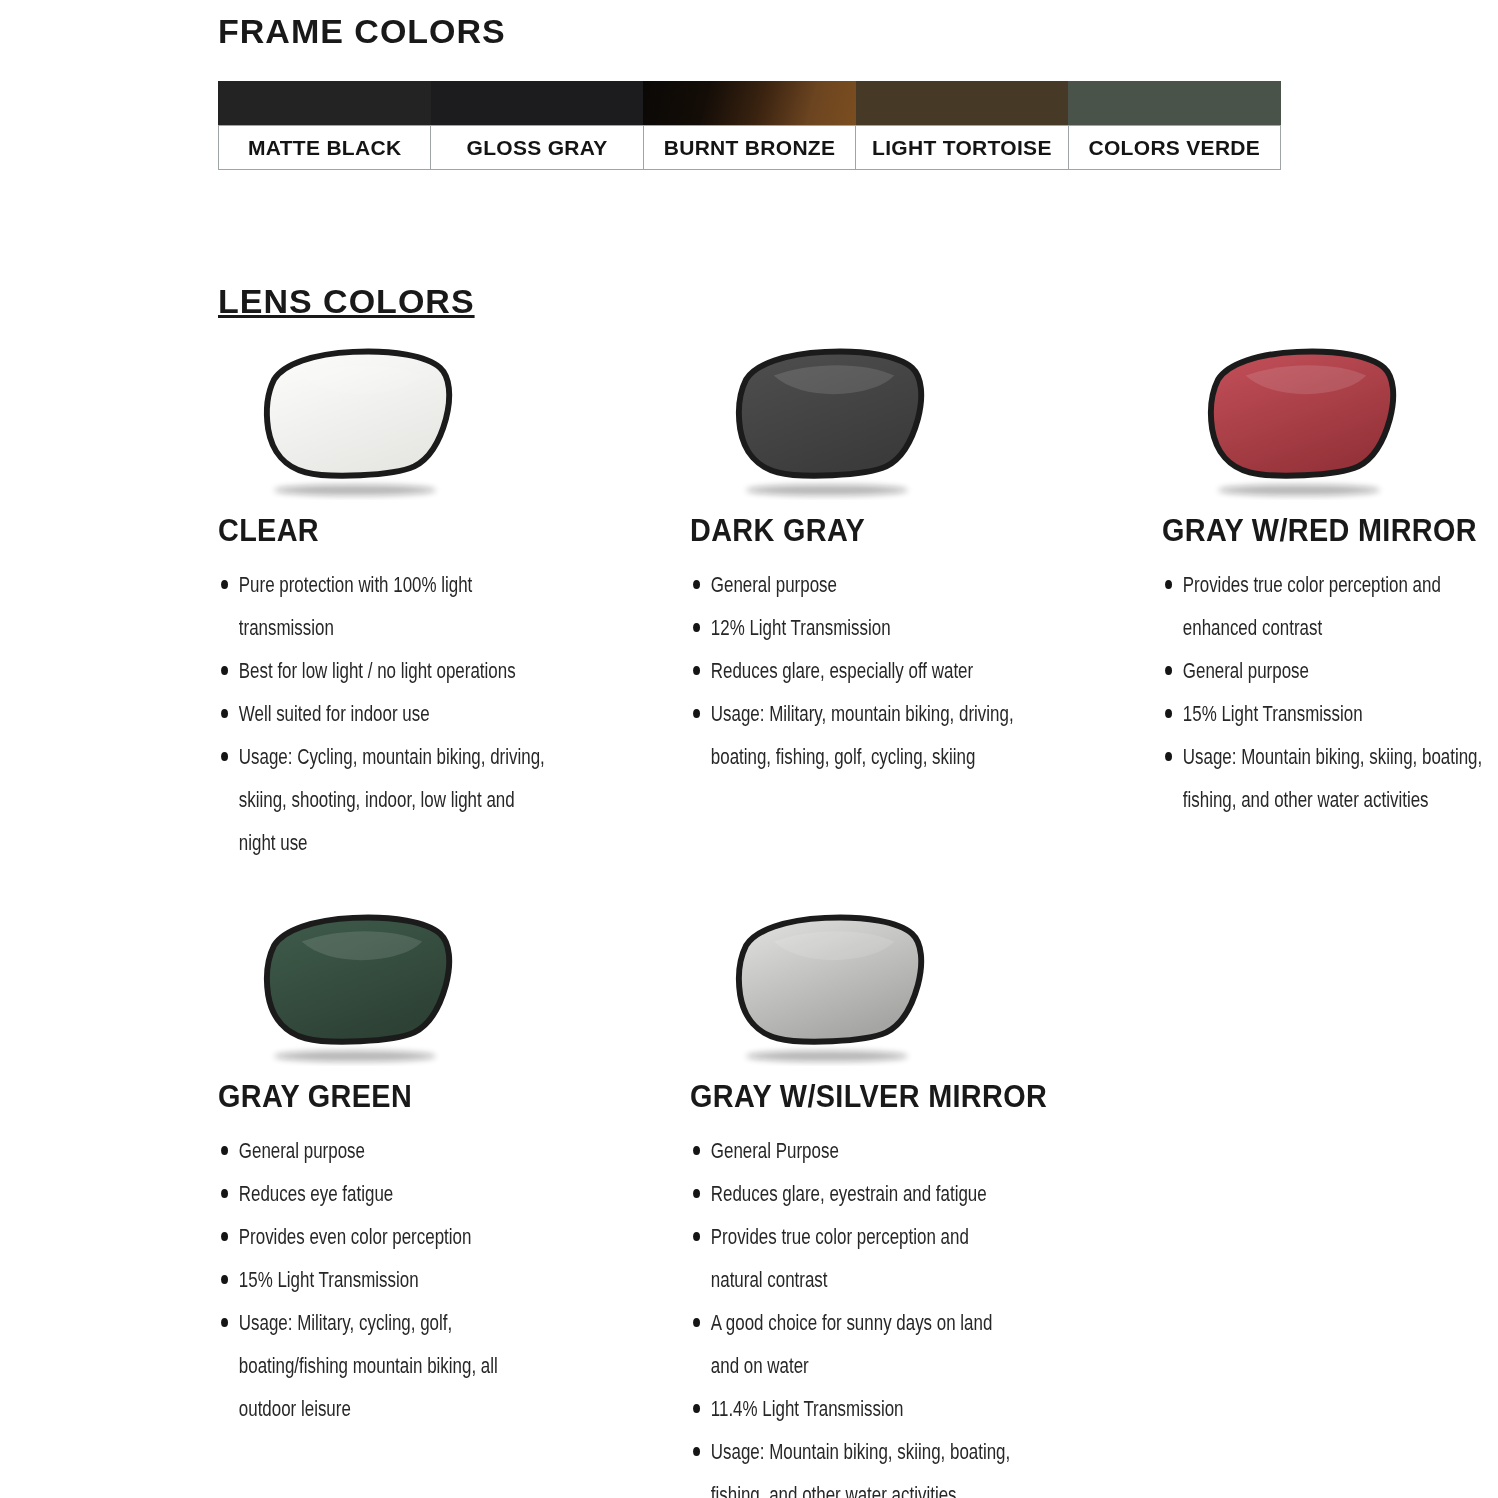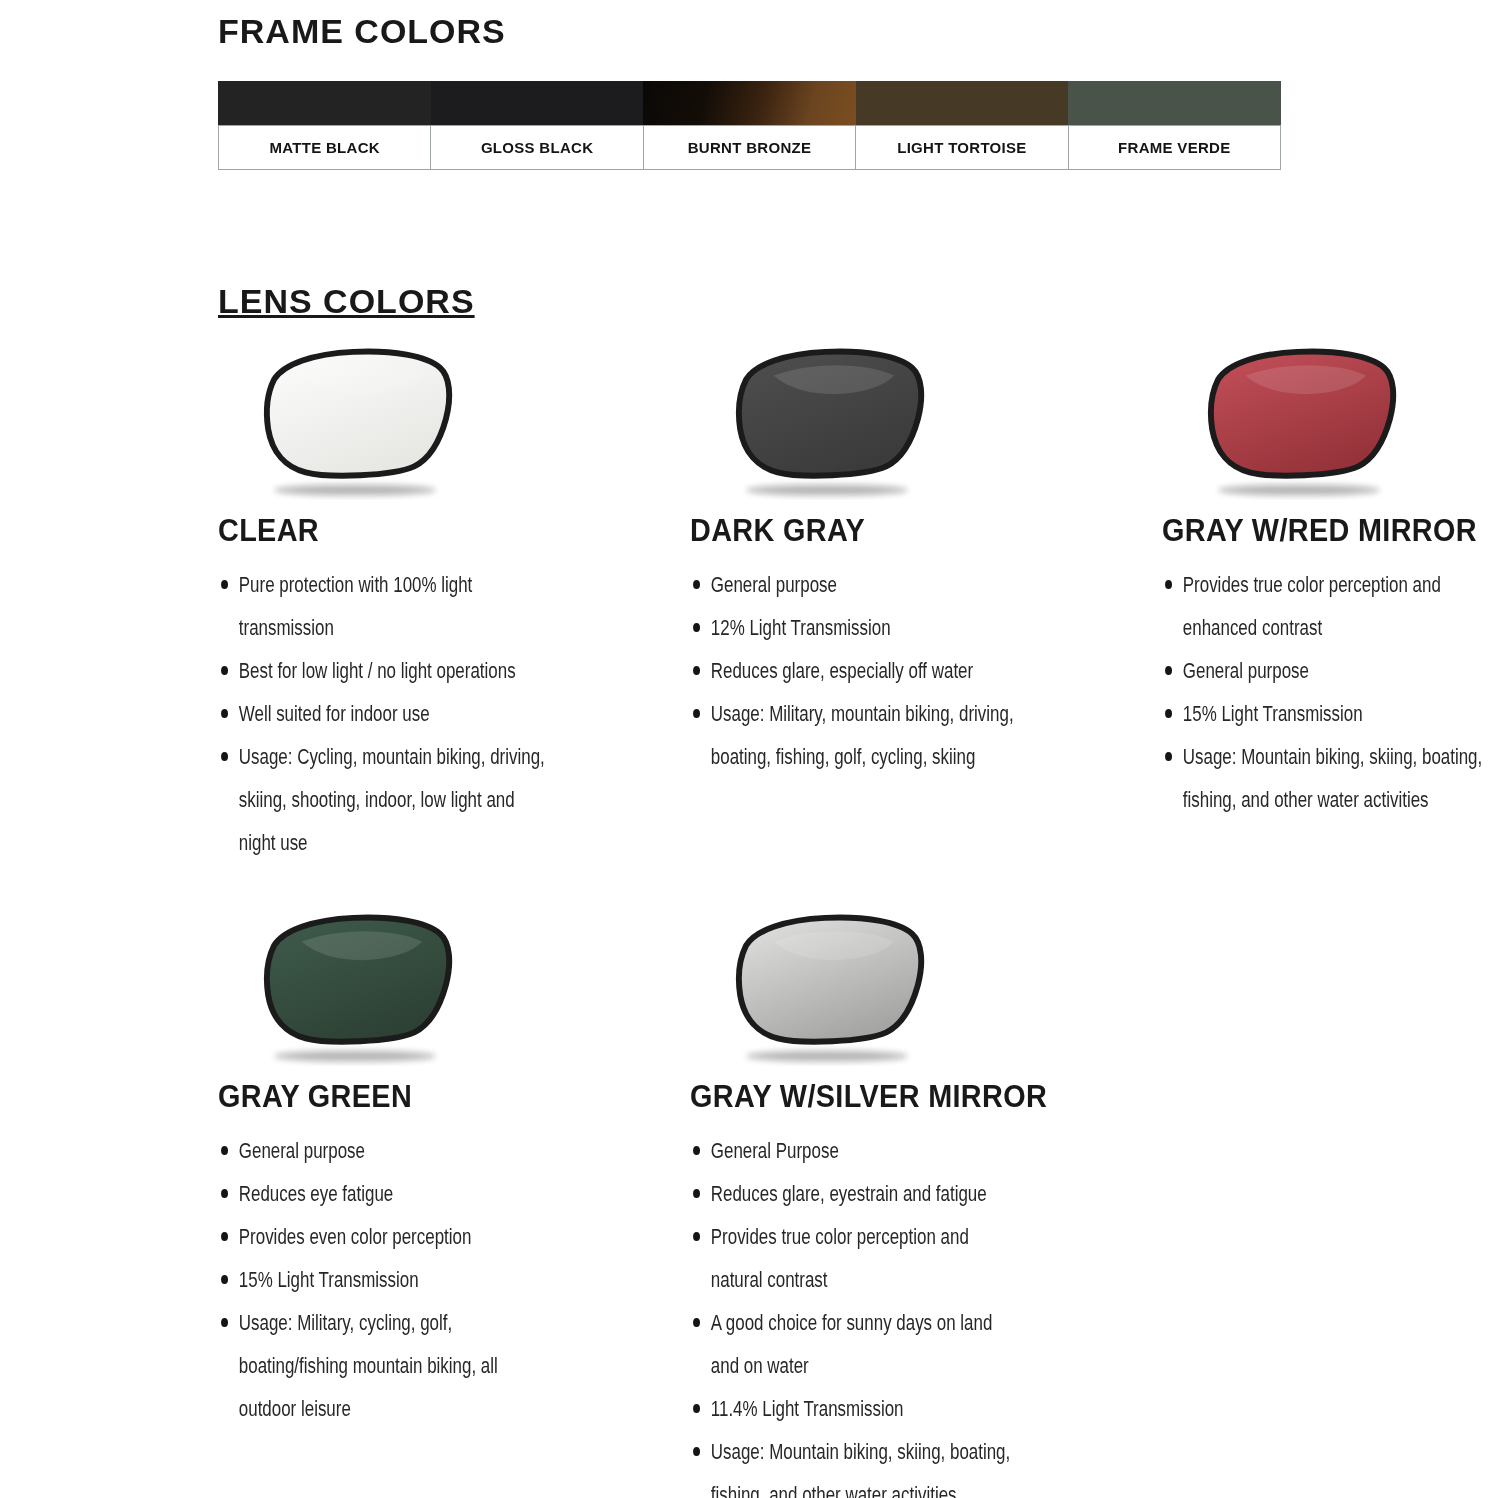--- a/index.html
+++ b/index.html
@@ -38,21 +38,21 @@
     border:1px solid #9fa4a6;
     background:#ffffff;
   }
   .label-cell {
     flex:1 1 0;
     height:43px;
     display:flex;
     align-items:center;
     justify-content:center;
     font-weight:bold;
-    font-size:15px;
+    font-size:21px;
     letter-spacing:0.3px;
     color:#141414;
     border-left:1px solid #9fa4a6;
     white-space:nowrap;
   }
   .label-cell:first-child { border-left:none; }
 
   
   .lens-grid {
     display:grid;
@@ -113,24 +113,24 @@
   <div class="swatch-bar">
     <div class="swatch-row">
         <div class="swatch" style="background: rgb(35, 35, 35);"></div>
         <div class="swatch" style="background: rgb(28, 28, 30);"></div>
         <div class="swatch" style="background: linear-gradient(105deg, rgb(10, 8, 6) 0%, rgb(20, 13, 7) 30%, rgb(58, 35, 16) 55%, rgb(107, 68, 32) 78%, rgb(123, 78, 31) 100%);"></div>
         <div class="swatch" style="background: rgb(70, 58, 39);"></div>
         <div class="swatch" style="background: rgb(74, 83, 73);"></div>
       </div>
     <div class="label-row">
         <div class="label-cell">MATTE BLACK</div>
-        <div class="label-cell">GLOSS BLACK</div>
+        <div class="label-cell">GLOSS GRAY</div>
         <div class="label-cell">BURNT BRONZE</div>
         <div class="label-cell">LIGHT TORTOISE</div>
-        <div class="label-cell">FRAME VERDE</div>
+        <div class="label-cell">COLORS VERDE</div>
       </div>
   </div>
 
   <h2 class="section-title" id="lens-title">LENS COLORS</h2>
 
   <div class="lens-grid">
       <div class="lens-card">
         <svg class="lens-svg" viewBox="0 0 230 160">
           <defs>
             <linearGradient id="lg0" x1="0" y1="0" x2="0.55" y2="1">

